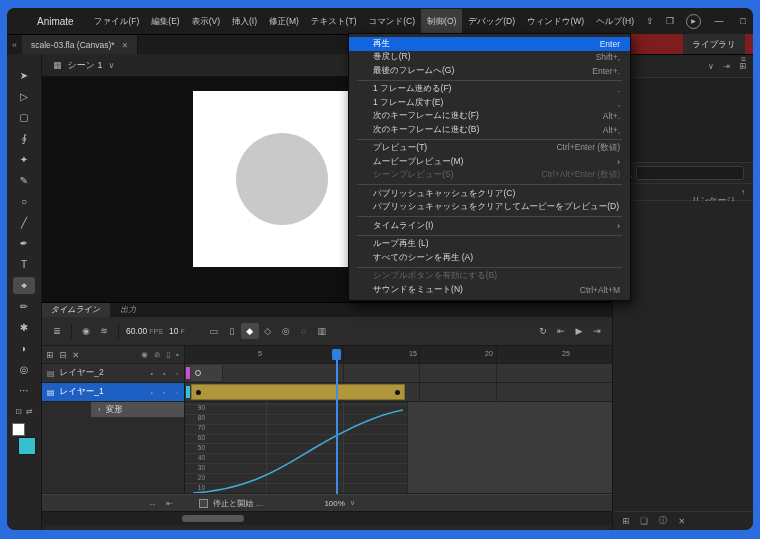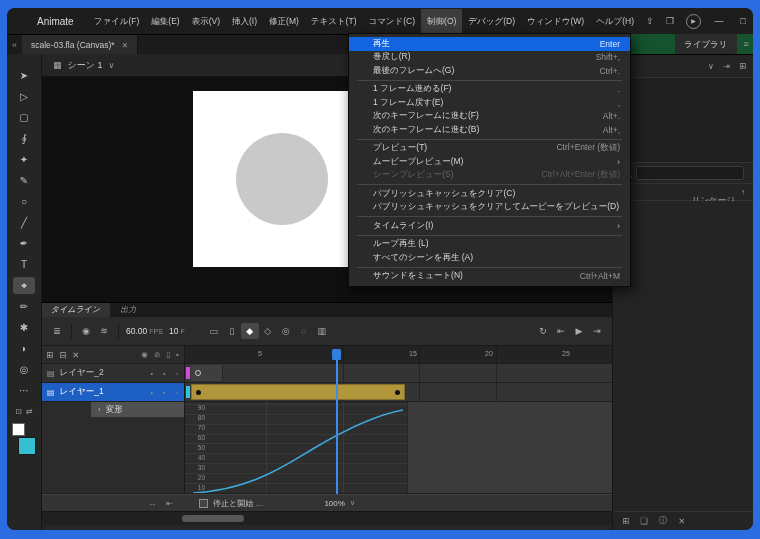--- a/index.html
+++ b/index.html
@@ -94,21 +94,21 @@
   .ease-main{flex:1;display:flex;align-items:center;gap:5px;padding-left:14px;white-space:nowrap;}
   .ease-check{width:7px;height:7px;border:1px solid #8f8f8f;background:#444;}
   .ease-zoom{margin-left:56px;}
   .ease-main .chev{color:#9a9a9a;font-size:7px;}
   .tl-scroll{height:13px;flex:none;background:#202020;border-top:1px solid #161616;position:relative;}
   .thumb{position:absolute;left:141px;top:3px;width:62px;height:7px;background:#575757;border-radius:3px;}
   .tl-footer{flex:none;height:5px;background:#262626;}
   
   .right-panel{position:absolute;right:0;top:26px;bottom:0;width:140px;background:#242425;border-left:1px solid #151515;
     display:flex;flex-direction:column;font-size:8.5px;color:#bbb;z-index:4;}
-  .rp-tabs{height:20px;background:#14532d;display:flex;align-items:center;border-bottom:1px solid #000;}
+  .rp-tabs{height:20px;background:#7f1d1d;display:flex;align-items:center;border-bottom:1px solid #000;flex-direction:column;}
   .rp-tab{margin-left:62px;padding:0 9px;line-height:20px;background:#2b2b2b;color:#ccc;white-space:nowrap;}
   .rp-menu{margin-left:auto;padding:0 7px;color:#9a9a9a;font-size:9px;}
   .rp-selector{height:22px;flex:none;border-bottom:1px solid #333;display:flex;align-items:center;padding:0 7px;gap:9px;}
   .rp-select{flex:1;display:flex;justify-content:flex-end;color:#9a9a9a;font-size:8px;}
   .rp-ic{color:#9a9a9a;font-size:8.5px;}
   .rp-preview{height:84px;flex:none;background:#202021;border-bottom:1px solid #333;}
   .rp-search{height:20px;flex:none;display:flex;align-items:center;gap:6px;padding:0 9px;border-bottom:1px solid #333;}
   .mag{width:6px;height:6px;border:1px solid #999;border-radius:50%;position:relative;flex:none;}
   .mag::after{content:"";position:absolute;left:5px;top:5px;width:4px;height:1px;background:#999;transform:rotate(45deg);}
   .rp-input{flex:1;height:12px;background:#1b1b1b;border:1px solid #3a3a3a;border-radius:2px;}
@@ -380,21 +380,21 @@
     <div class="mi hl">
       <span>再生</span>
       <span class="sc">Enter</span>
     </div>
     <div class="mi">
       <span>巻戻し(R)</span>
       <span class="sc">Shift+,</span>
     </div>
     <div class="mi">
       <span>最後のフレームへ(G)</span>
-      <span class="sc">Ctrl+.</span>
+      <span class="sc">Enter+.</span>
     </div>
     <div class="msep"></div>
     <div class="mi">
       <span>1 フレーム進める(F)</span>
       <span class="sc">.</span>
     </div>
     <div class="mi">
       <span>1 フレーム戻す(E)</span>
       <span class="sc">,</span>
     </div>
@@ -432,19 +432,22 @@
       <span class="sub">›</span>
     </div>
     <div class="msep"></div>
     <div class="mi">
       <span>ループ再生 (L)</span>
     </div>
     <div class="mi">
       <span>すべてのシーンを再生 (A)</span>
     </div>
     <div class="msep"></div>
+    <div class="mi dis">
+      <span>シンプルボタンを有効にする(B)</span>
+    </div>
     <div class="mi">
       <span>サウンドをミュート(N)</span>
       <span class="sc">Ctrl+Alt+M</span>
     </div>
   </div>
 
 </div>
 
 </body></html>

